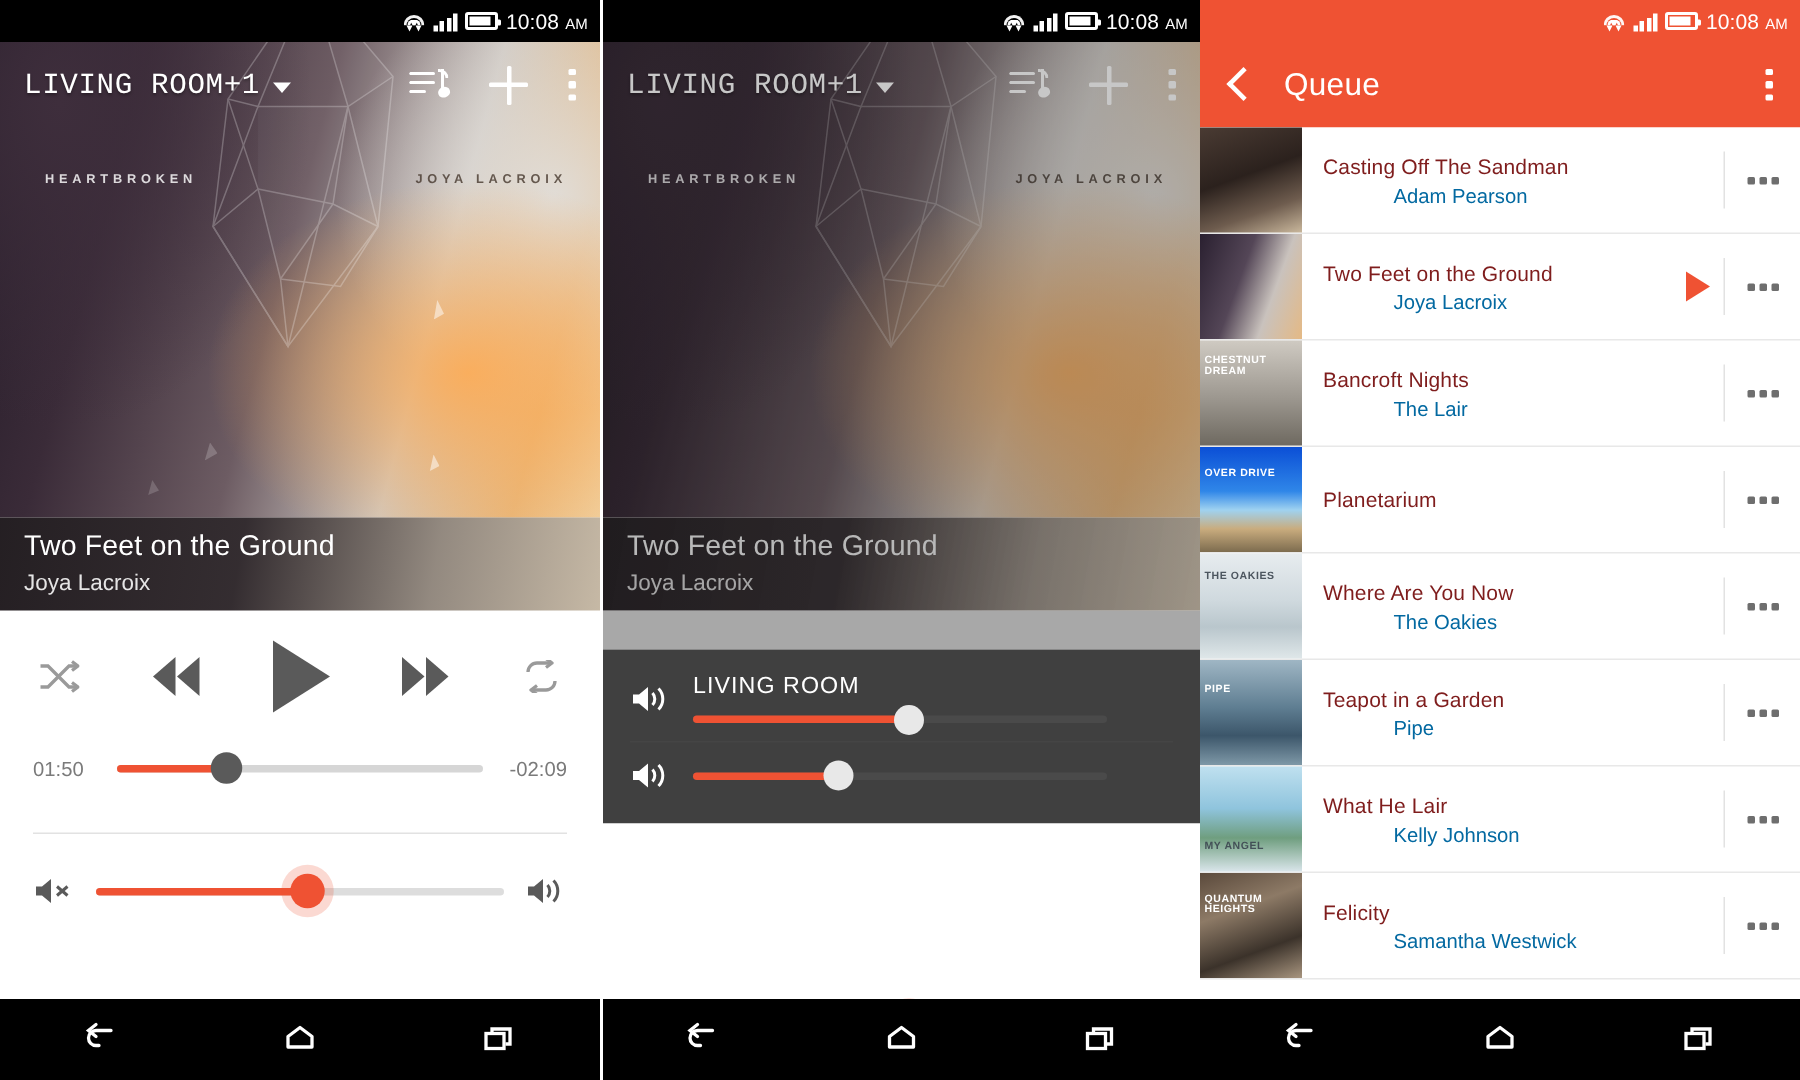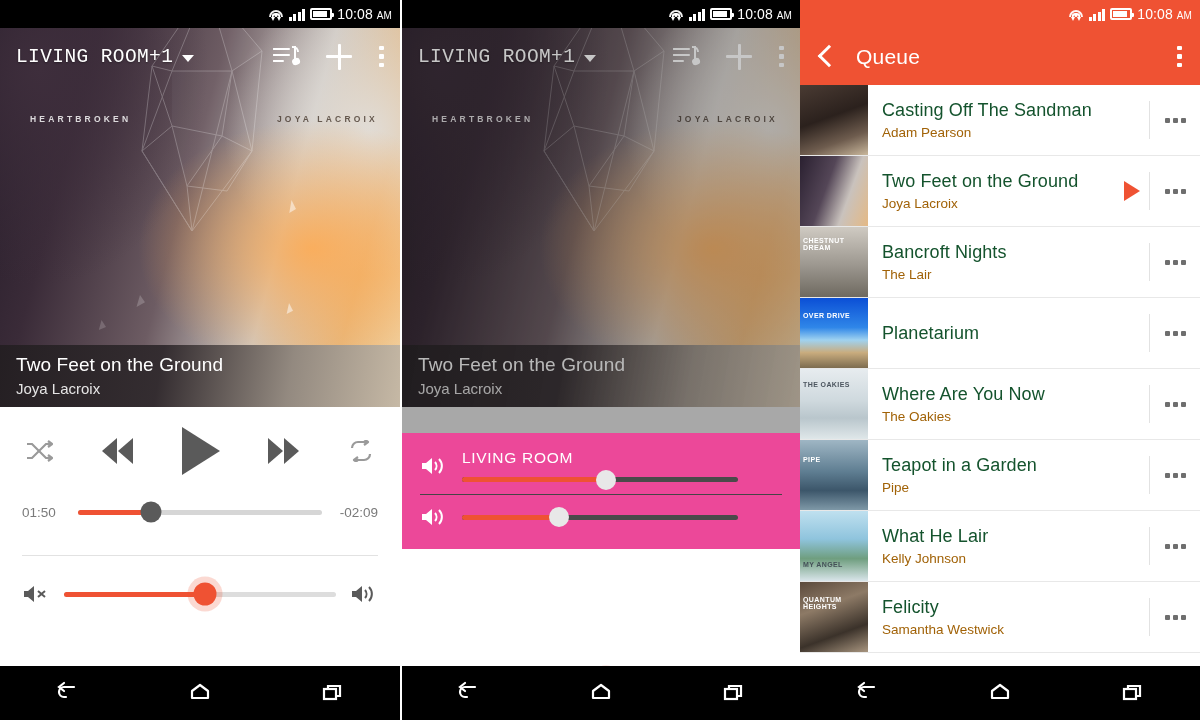--- a/index.html
+++ b/index.html
@@ -142,21 +142,21 @@
     box-shadow: 0 0 0 6px rgba(239,82,51,.22); }
   .spk { width: 28px; height: 24px; position: relative; flex: 0 0 auto; }
 
   
   .navbar { position: absolute; left:0; right:0; bottom:0; height: 54px; background: #000;
     display:flex; align-items:center; justify-content:space-around; }
   .nav-ic { width: 30px; height: 26px; }
   .p2 .art { filter: brightness(.78) saturate(.85); }
   .p2 .np { filter: brightness(.72); }
   .gray-band { height: 26px; background: #a8a8a8; }
-  .zone-panel { background: #ec4899; padding: 6px 0 8px 0; }
+  .zone-panel { background: #404040; padding: 6px 0 8px 0; }
   .zone-row { display: flex; align-items: center; padding: 10px 18px 12px 18px; gap: 14px; }
   .zone-body { flex: 1; }
   .zone-name { color: #fff; font-size: 15.5px; letter-spacing: .7px; margin-bottom: 10px; }
   .zone-track { height: 5px; background: #4a4a4a; border-radius: 3px; position: relative; margin-right: 44px; }
   .zone-track .fill { position:absolute; left:0;top:0;bottom:0;background:#ef5233;border-radius:3px;}
   .zone-track .knob { position:absolute; top:50%; transform:translate(-50%,-50%);
     width:20px;height:20px;border-radius:50%;background:#e8e8e8;}
   .zone-sep { height:1px; background:#454545; margin: 0 18px; }
   .p2-white { background: #fff; }
 
@@ -164,22 +164,22 @@
   .q-toolbar { height: 57px; background: #ef5233; display: flex; align-items: center; padding: 0 18px; }
   .q-back { width: 16px; height: 26px; margin-right: 22px; position: relative; }
   .q-back::before { content:""; position:absolute; left:3px; top:4px; width:13px;height:13px;
     border-left:3.2px solid #fff; border-bottom:3.2px solid #fff; transform: rotate(45deg); }
   .q-title { color: #ffffff; font-size: 21px; letter-spacing: .2px; }
   .q-list { background: #fff; }
   .q-row { display: flex; align-items: stretch; height: 71px; border-bottom: 1px solid #e8e8e8; }
   .q-thumb { width: 68px; flex: 0 0 68px; background-size: cover; background-position: center; position:relative; overflow:hidden;}
   .q-thumb .cap { position:absolute; left:3px; font-size:7px; color:#fff; font-weight:bold; letter-spacing:.4px;}
   .q-meta { flex: 1; display:flex; flex-direction: column; justify-content: center; padding-left: 14px; }
-  .q-song { font-size: 18px; color: #14532d; letter-spacing: .1px; }
-  .q-artist { font-size: 13.5px; color: #a16207; margin-top: 4px; }
+  .q-song { font-size: 14px; color: #7f1d1d; letter-spacing: .1px; }
+  .q-artist { font-size: 13.5px; color: #0369a1; margin-top: 4px; margin-left: 47px; }
   .q-playing { width: 34px; display: flex; align-items: center; justify-content: center; }
   .q-playing .tri { width:0;height:0;border-top:10px solid transparent;border-bottom:10px solid transparent;border-left:16px solid #ef5233;}
   .q-sep { width: 1px; background: #e2e2e2; margin: 16px 0; }
   .q-more { width: 50px; display:flex; align-items:center; justify-content:center; }
   .q-more b { width:5px;height:5px;background:#6e6e6e;border-radius:1px;margin:0 1.5px;display:inline-block;}
 </style>
 </head>
 <body>
 
 <div class="screens">

